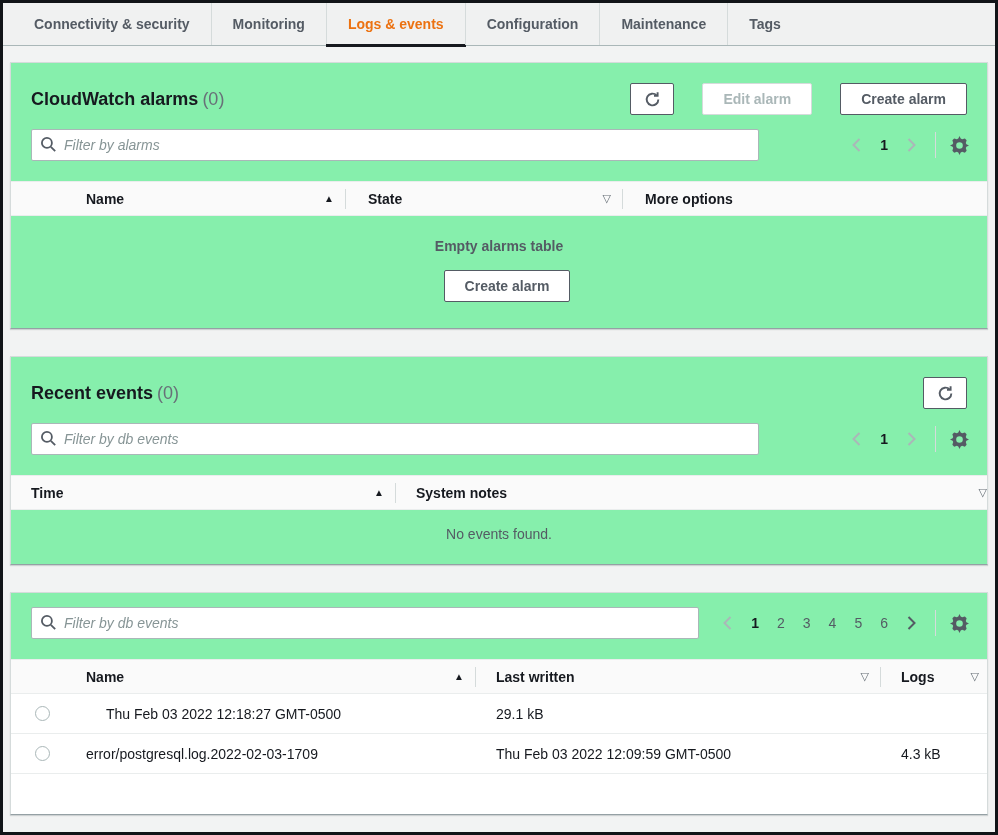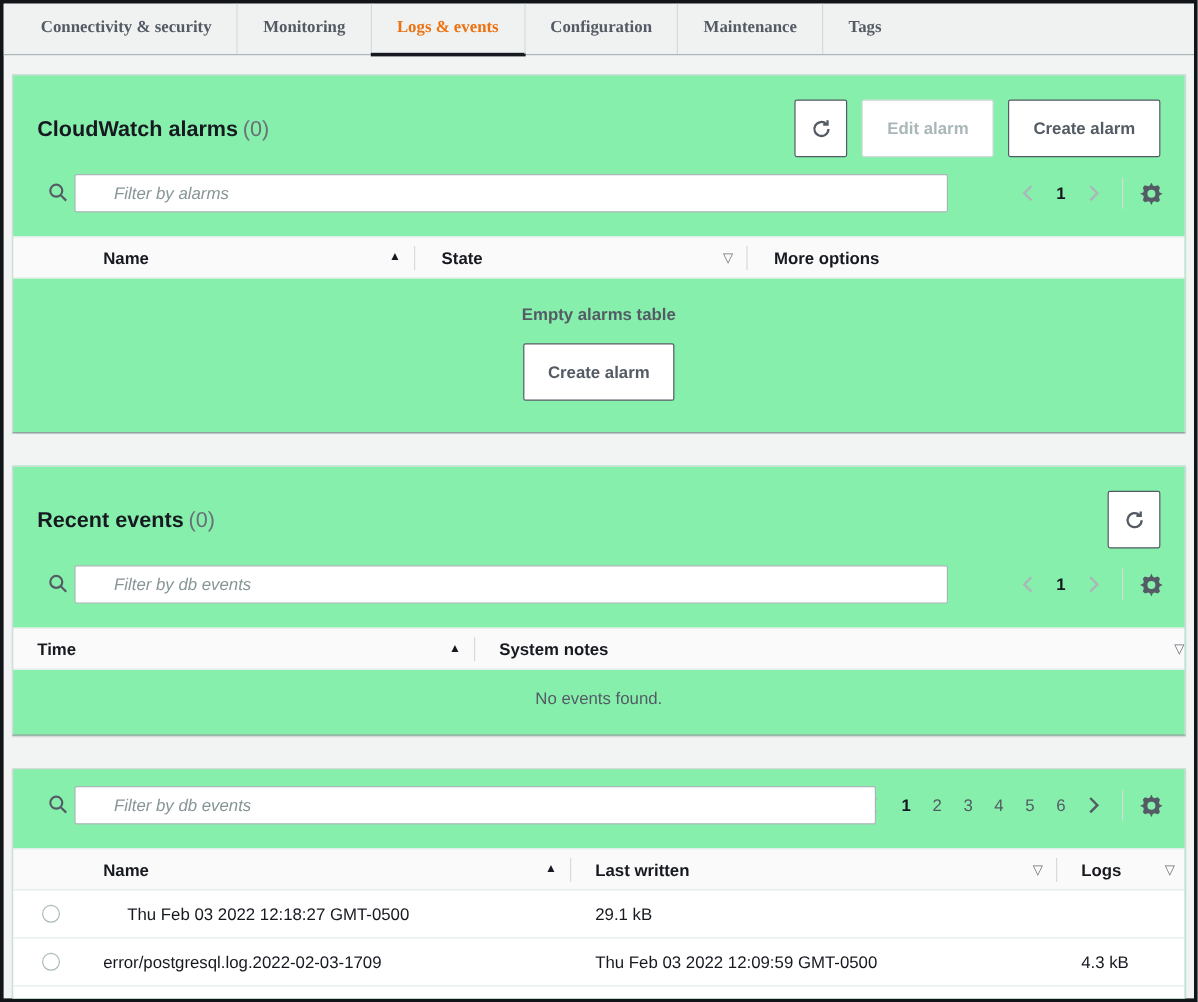--- a/index.html
+++ b/index.html
@@ -25,21 +25,20 @@
   }
   .tab {
     display: flex; align-items: center;
     padding: 0 21px;
     font-size: 14px; font-weight: 700;
     color: #545b64;
     border-left: 1px solid #d5dbdb;
     cursor: pointer;
     position: relative;
     white-space: nowrap;
-    font-family: Liberation Serif, serif;
   }
   .tab:first-child { border-left: none; }
   .tab.active { color: #ec7211; }
   .tab.active::after {
     content: "";
     position: absolute; left: -1px; right: -1px; bottom: -2px;
     height: 3px; background: #16191f;
   }
 
   
@@ -54,42 +53,42 @@
 
   .card-head {
     display: flex; align-items: center; justify-content: space-between;
     padding: 20px 20px 0;
   }
   .card-title { font-size: 18px; font-weight: 700; color: #16191f; }
   .card-title .counter { color: #687078; font-weight: 400; padding-left: 4px; }
   .head-actions { display: flex; align-items: center; gap: 12px; }
 
   .btn {
-    height: 48px; padding: 0 20px;
+    height: 32px; padding: 0 20px;
     background: #fff;
     border: 1px solid #545b64; border-radius: 2px;
     font-family: inherit; font-size: 14px; font-weight: 700; color: #545b64;
-    cursor: pointer; white-space: nowrap;
+    cursor: pointer; white-space: nowrap; margin-left: 16px;
   }
   .btn.disabled { color: #aab7b8; border-color: #d5dbdb; cursor: default; }
   .btn.icon-only { width: 44px; padding: 0; display: inline-flex; align-items: center; justify-content: center; }
   .btn.icon-only svg { display: block; }
 
   
   .filter-row {
     display: flex; align-items: center; justify-content: space-between;
     padding: 14px 18px 0 20px;
   }
   .search-box { position: relative; }
   .search-box input {
     height: 32px; width: 100%;
     border: 1px solid #aab7b8; border-radius: 2px;
     padding: 0 8px 0 32px;
     font-family: inherit; font-size: 14px; color: #16191f;
-    background: #fff; outline: none; margin-left: 31px;
+    background: #fff; outline: none;
   }
   .search-box input::placeholder { color: #879596; font-style: italic; }
   .search-icon {
     position: absolute; left: 9px; top: 7px; color: #545b64;
   }
   .w-wide  { width: 728px; }
   .w-mid   { width: 668px; }
 
   .pager-zone { display: flex; align-items: center; }
   .pager { display: flex; align-items: center; gap: 18px; font-size: 14px; }

